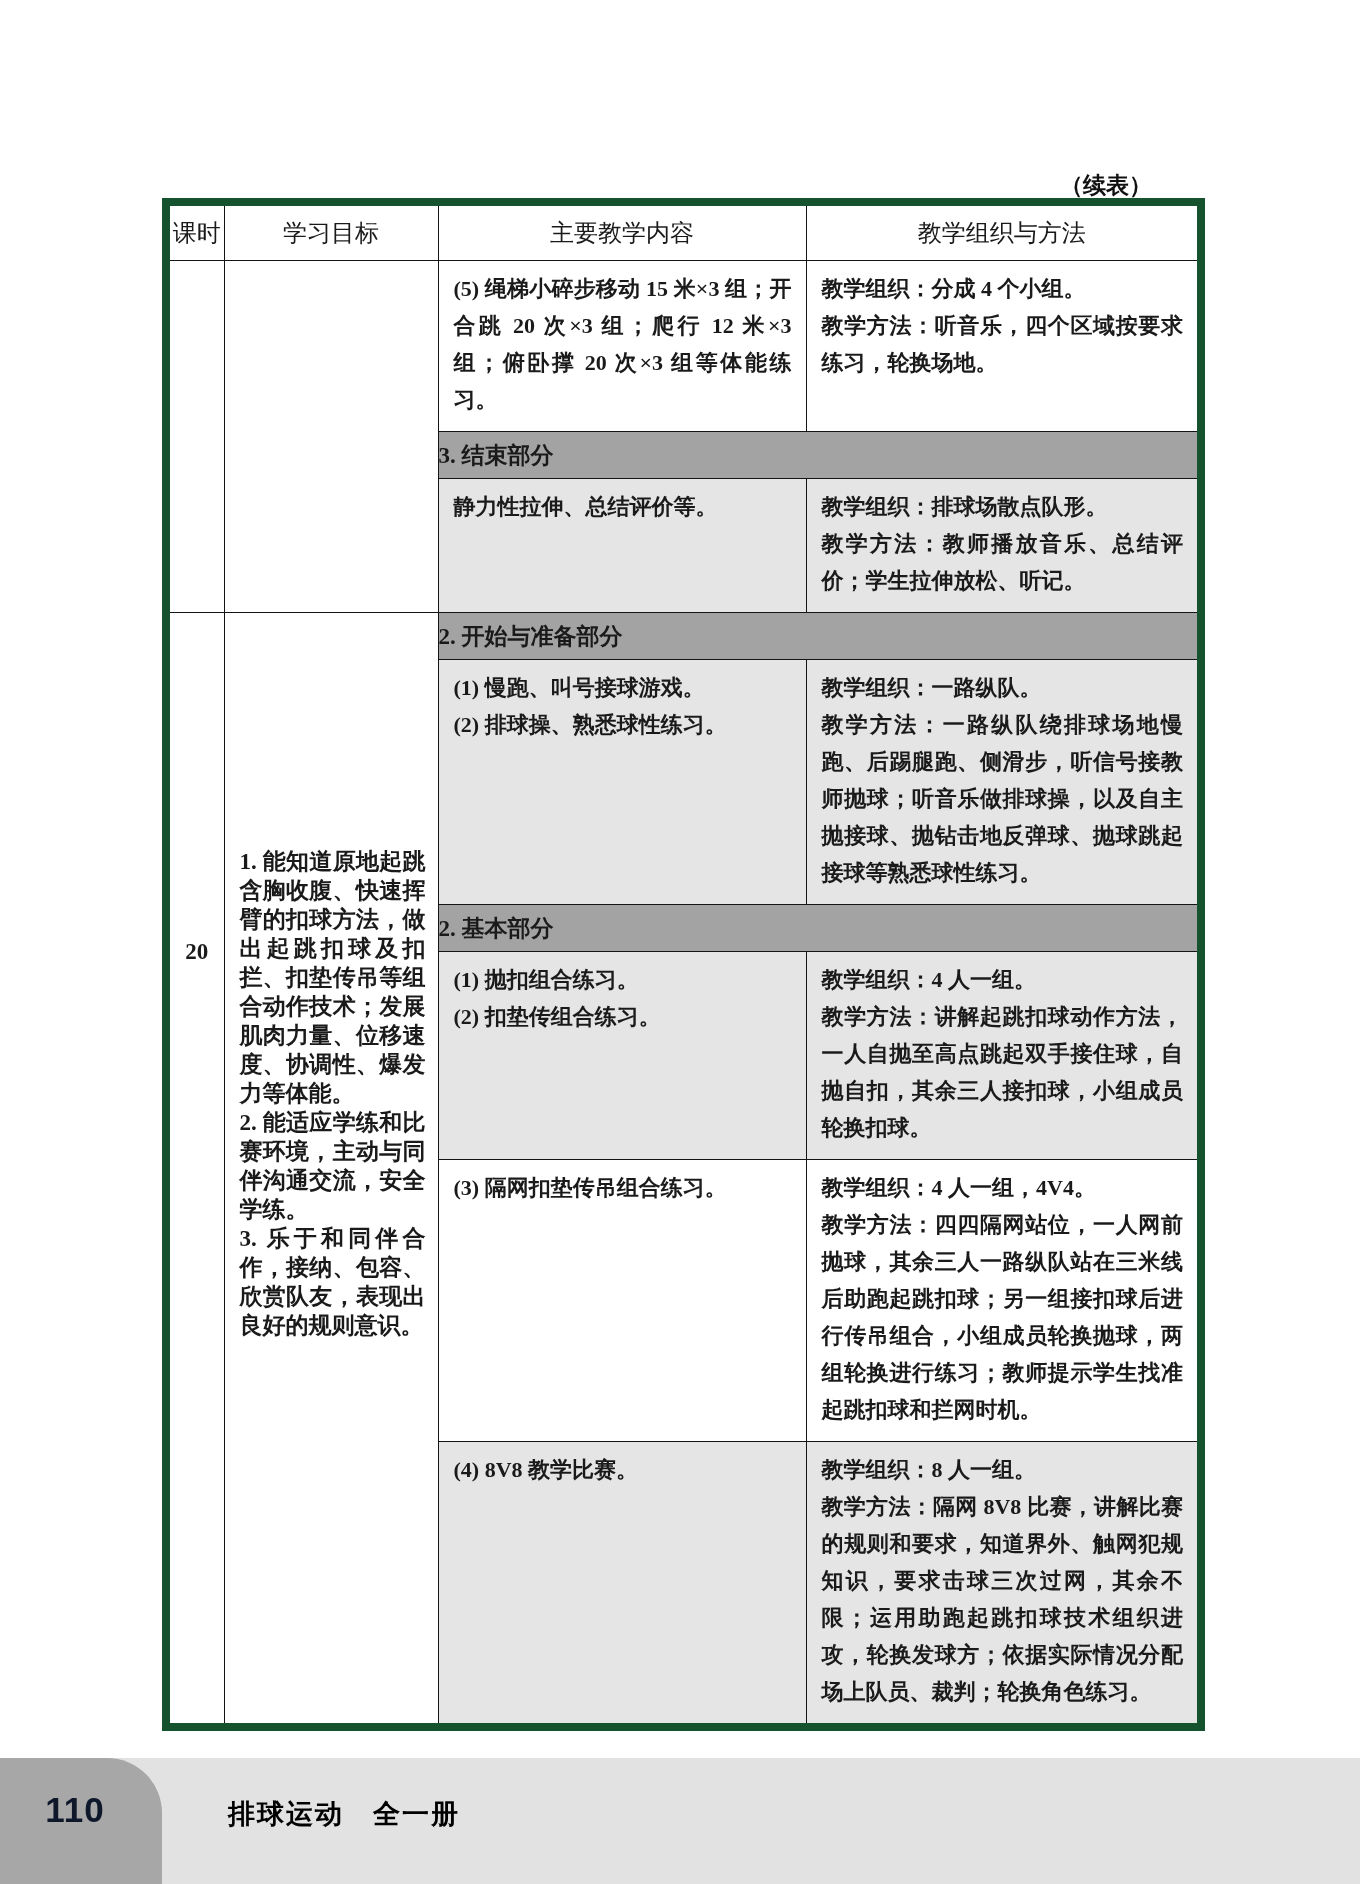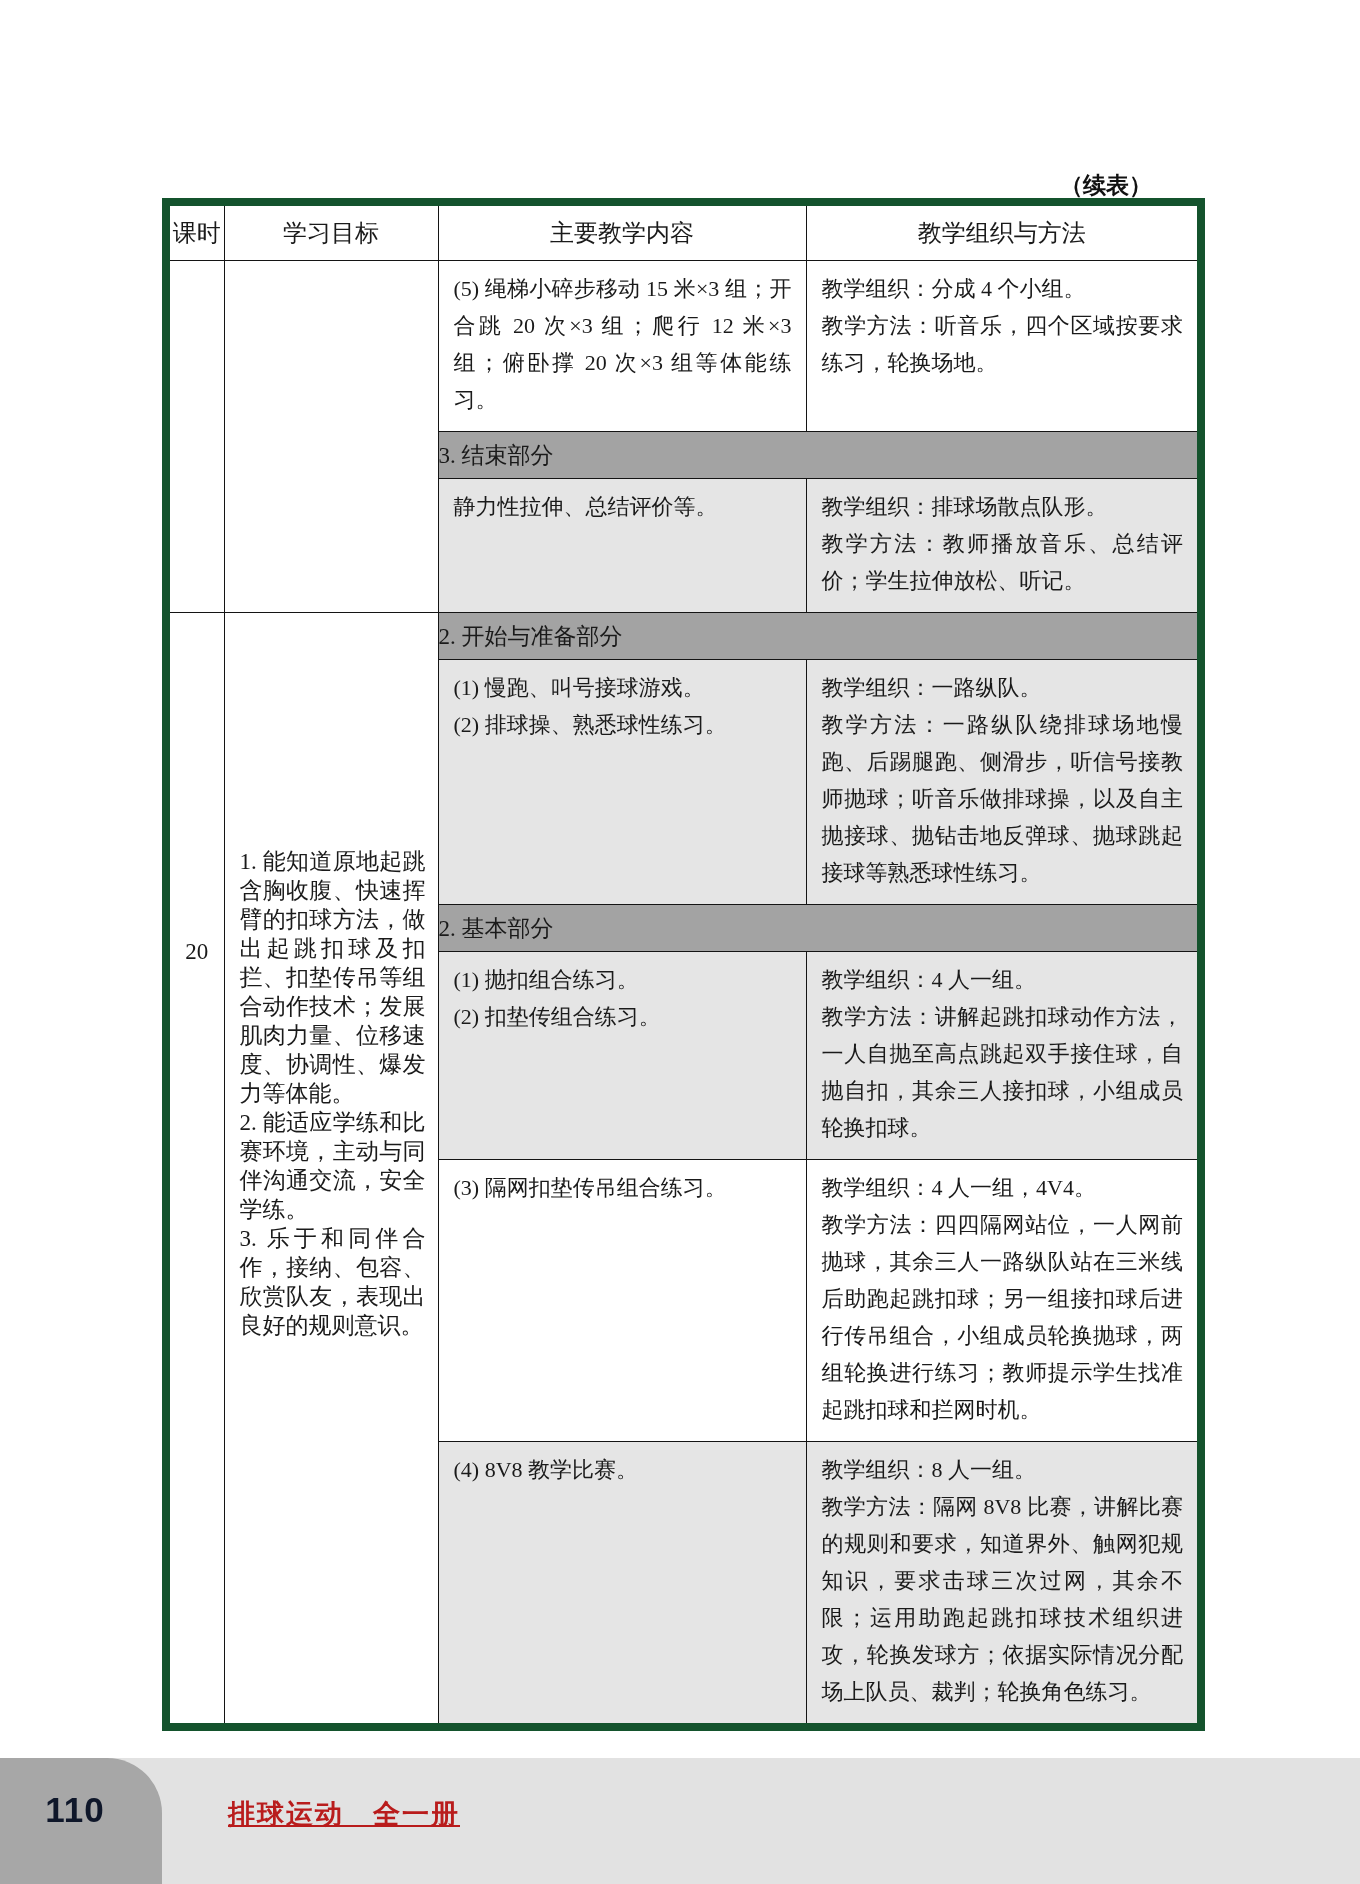--- a/index.html
+++ b/index.html
@@ -21,20 +21,21 @@
 
   
   table.lesson-table {
     position:absolute; left:162px; top:198px;
     width:1035px;
     border-collapse:collapse; table-layout:fixed;
     border:8px solid #14532d;
   }
   .lesson-table td, .lesson-table th {
     border:1px solid #141414;
+    font-weight:bold;
   }
   .head-row th {
     height:54px;
     font-weight:normal;
     font-size:24px;
     text-align:center;
     vertical-align:middle;
     background:#ffffff;
     padding:0;
   }
@@ -91,23 +92,22 @@
     margin-top:32px;
     width:150px;
     text-align:center;
     font-family:"Liberation Sans","DejaVu Sans",sans-serif;
     font-weight:700; font-size:35px; color:#0f172a;
     letter-spacing:1px;
   }
   .book-title {
     position:absolute; left:228px; top:38px;
     font-family:"Liberation Sans","DejaVu Sans",sans-serif;
-    font-weight:700; font-size:27px; color:#b91c1c;
+    font-weight:700; font-size:27px; color:#000000;
     letter-spacing:2px;
-    text-decoration:underline;
   }
 </style>
 </head>
 <body>
 
 <div class="sheet">
 
   <div class="cont-label">（续表）</div>
 
   <table class="lesson-table">

